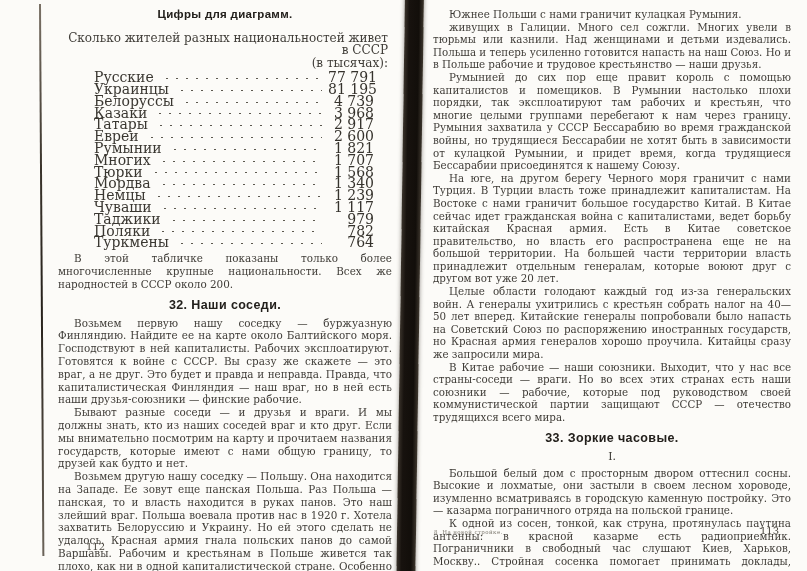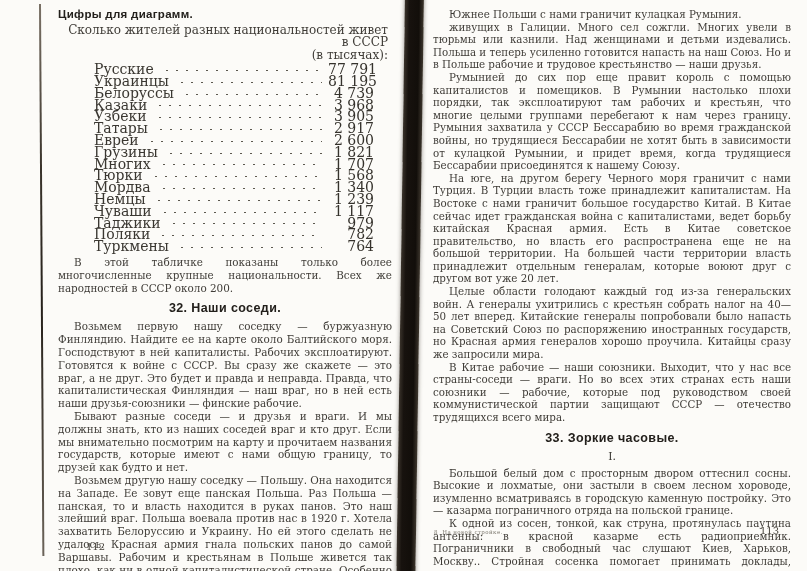--- a/index.html
+++ b/index.html
@@ -21,22 +21,22 @@
     background:linear-gradient(to right,#3a332b,#17120e 25%,#120e0a 75%,#3d362d);
     transform:rotate(0.85deg);transform-origin:top center;
     box-shadow:0 0 4px rgba(40,32,24,.5);
   }
   .page{position:absolute;top:8px;}
   .page-left{left:58px;width:334px;}
   .page-right{left:433px;width:358px;}
 
   .h-bold{
     font-family:"Liberation Sans","DejaVu Sans",sans-serif;
-    font-weight:bold;color:#23201c;
-    font-size:11.5px;letter-spacing:.3px;margin:0 0 4px 0;
+    font-weight:bold;color:#23201c;text-align:center;
+    font-size:11.5px;letter-spacing:.3px;margin:0 0 12px 0;
   }
   .h-section{
     font-family:"Liberation Sans","DejaVu Sans",sans-serif;
     font-weight:bold;color:#23201c;text-align:center;
     font-size:12.5px;letter-spacing:.4px;margin:7px 0 5px 0;
   }
   .intro{
     text-align:right;font-size:12px;line-height:12.4px;margin:0 4px 3px 0;color:#3f3c37;
   }
   .tbl{margin:2px 18px 3px 36px;}
@@ -103,40 +103,35 @@
           <span class="t-dots"></span>
           <span class="t-val">4 739</span>
         </div>
 
         <div class="t-row">
           <span class="t-name">Казаки</span>
           <span class="t-dots"></span>
           <span class="t-val">3 968</span>
         </div>
 
-        <div class="t-row">
-          <span class="t-name">Узбеки</span>
-          <span class="t-dots"></span>
-          <span class="t-val">3 905</span>
-        </div>
 
         <div class="t-row">
           <span class="t-name">Татары</span>
           <span class="t-dots"></span>
           <span class="t-val">2 917</span>
         </div>
 
         <div class="t-row">
           <span class="t-name">Евреи</span>
           <span class="t-dots"></span>
           <span class="t-val">2 600</span>
         </div>
 
         <div class="t-row">
-          <span class="t-name">Грузины</span>
+          <span class="t-name">Румынии</span>
           <span class="t-dots"></span>
           <span class="t-val">1 821</span>
         </div>
 
         <div class="t-row">
           <span class="t-name">Многих</span>
           <span class="t-dots"></span>
           <span class="t-val">1 707</span>
         </div>
 

